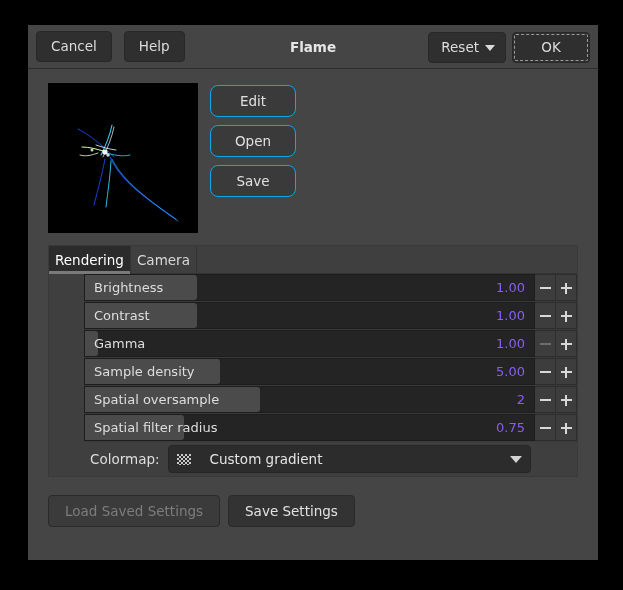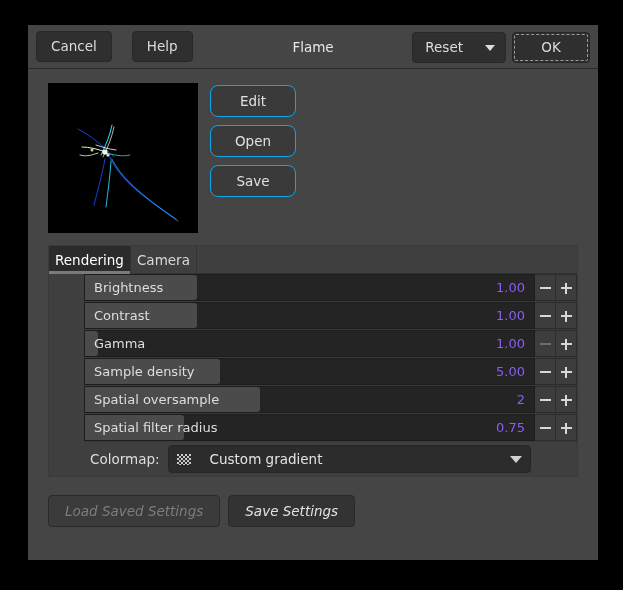--- a/index.html
+++ b/index.html
@@ -40,38 +40,38 @@
     position: relative;
     height: 44px;
     min-height: 44px;
     background: #454545;
     border-bottom: 1px solid #2c2c2c;
     display: flex;
     align-items: center;
     padding: 0 8px;
     box-sizing: border-box;
   }
-  .hdr-left { display: flex; gap: 20px; align-items: center; }
+  .hdr-left { display: flex; gap: 12px; align-items: center; }
   .hdr-right {
     position: absolute;
     right: 8px;
     top: 0;
     height: 44px;
     display: flex;
     gap: 6px;
     align-items: center;
   }
   .title {
     position: absolute;
     left: 0; right: 0; top: 0;
     height: 44px;
     line-height: 44px;
     text-align: center;
     font-size: 13.5px;
-    font-weight: normal;
+    font-weight: bold;
     color: #e6e6e6;
     pointer-events: none;
   }
 
   .btn {
     background: #2f2f2f;
     border: 1px solid #282828;
     border-radius: 4px;
     color: #dcdcdc;
     font-size: 13.5px;
@@ -80,21 +80,21 @@
     height: 31px;
     line-height: 29px;
     box-sizing: border-box;
     cursor: pointer;
     white-space: nowrap;
   }
 
   .btn-reset {
     display: flex;
     align-items: center;
-    gap: 22px;
+    gap: 6px;
     padding: 0 10px 0 12px;
   }
   .chev {
     display: inline-block;
     width: 0; height: 0;
     border-left: 5px solid transparent;
     border-right: 5px solid transparent;
     border-top: 6px solid #dcdcdc;
     margin-top: 1px;
   }
@@ -338,21 +338,20 @@
     line-height: 30px;
     text-align: center;
     background: #333333;
     border: 1px solid #2a2a2a;
     border-radius: 4px;
     font-size: 13.5px;
     color: #e2e2e2;
     padding: 0 16px;
     box-sizing: border-box;
     cursor: pointer;
-    font-style: italic;
   }
   .foot-btn.disabled {
     color: #7d7d7d;
     background: #3b3b3b;
     cursor: default;
   }
 </style>
 </head>
 <body>
 

